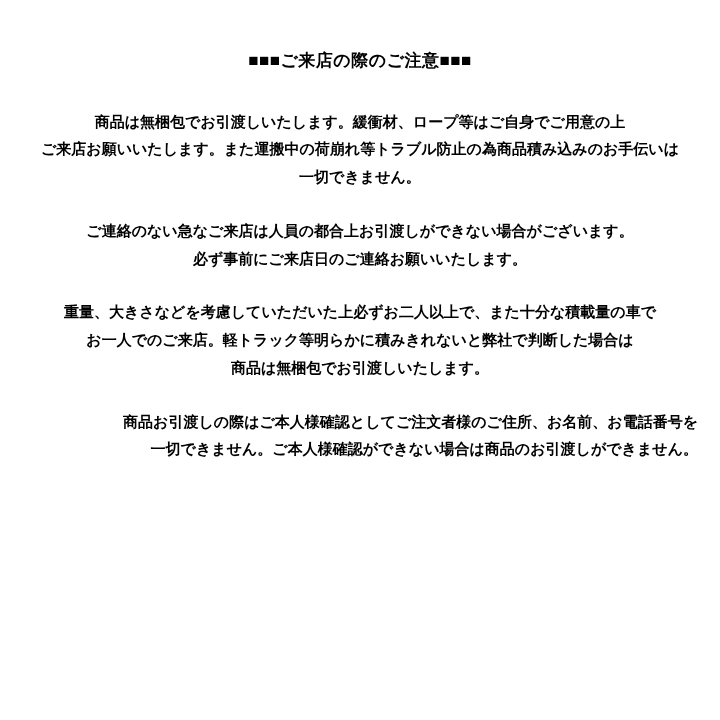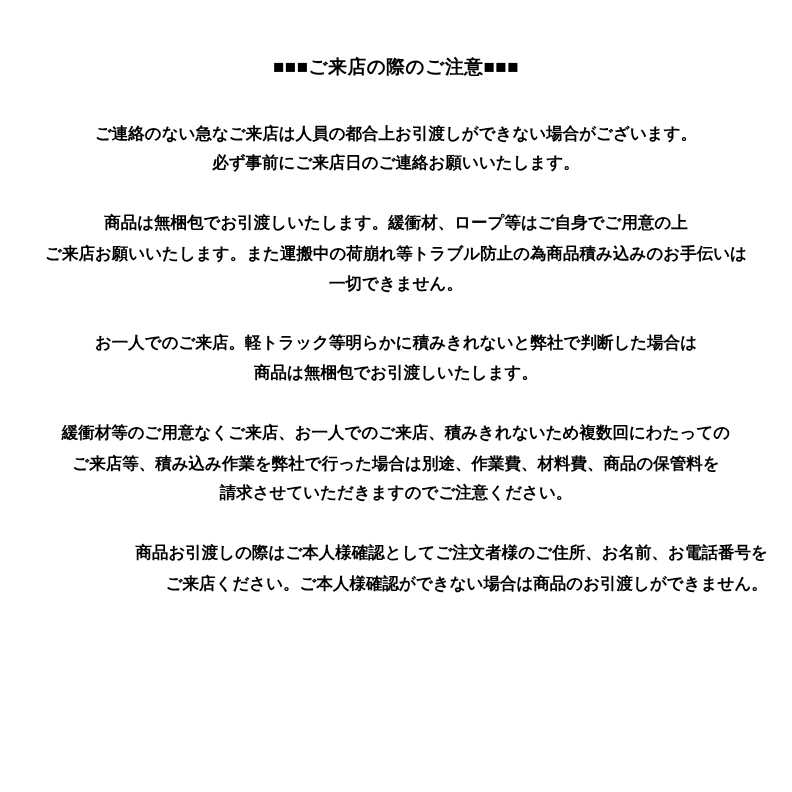--- a/index.html
+++ b/index.html
@@ -47,39 +47,35 @@
   }
 </style>
 </head>
 <body>
 
 <div class="page">
 
   <h1 class="doc-title">■■■ご来店の際のご注意■■■</h1>
 
   <p class="para">
-    <span class="line">ご連絡のない急なご来店は人員の都合上お引渡しができない場合がございます。</span>
-    <span class="line">必ず事前にご来店日のご連絡お願いいたします。</span>
-  </p>
-
-  <p class="para">
     <span class="line">商品は無梱包でお引渡しいたします。緩衝材、ロープ等はご自身でご用意の上</span>
     <span class="line">ご来店お願いいたします。また運搬中の荷崩れ等トラブル防止の為商品積み込みのお手伝いは</span>
     <span class="line">一切できません。</span>
   </p>
 
   <p class="para">
+    <span class="line">ご連絡のない急なご来店は人員の都合上お引渡しができない場合がございます。</span>
+    <span class="line">必ず事前にご来店日のご連絡お願いいたします。</span>
+  </p>
+
+  <p class="para">
+    <span class="line">重量、大きさなどを考慮していただいた上必ずお二人以上で、また十分な積載量の車で</span>
     <span class="line">お一人でのご来店。軽トラック等明らかに積みきれないと弊社で判断した場合は</span>
     <span class="line">商品は無梱包でお引渡しいたします。</span>
   </p>
 
-  <p class="para">
-    <span class="line">緩衝材等のご用意なくご来店、お一人でのご来店、積みきれないため複数回にわたっての</span>
-    <span class="line">ご来店等、積み込み作業を弊社で行った場合は別途、作業費、材料費、商品の保管料を</span>
-    <span class="line">請求させていただきますのでご注意ください。</span>
-  </p>
 
   <p class="para">
     <span class="line">商品お引渡しの際はご本人様確認としてご注文者様のご住所、お名前、お電話番号を</span>
-    <span class="line">ご来店ください。ご本人様確認ができない場合は商品のお引渡しができません。</span>
+    <span class="line">一切できません。ご本人様確認ができない場合は商品のお引渡しができません。</span>
   </p>
 
 </div>
 
 </body></html>

